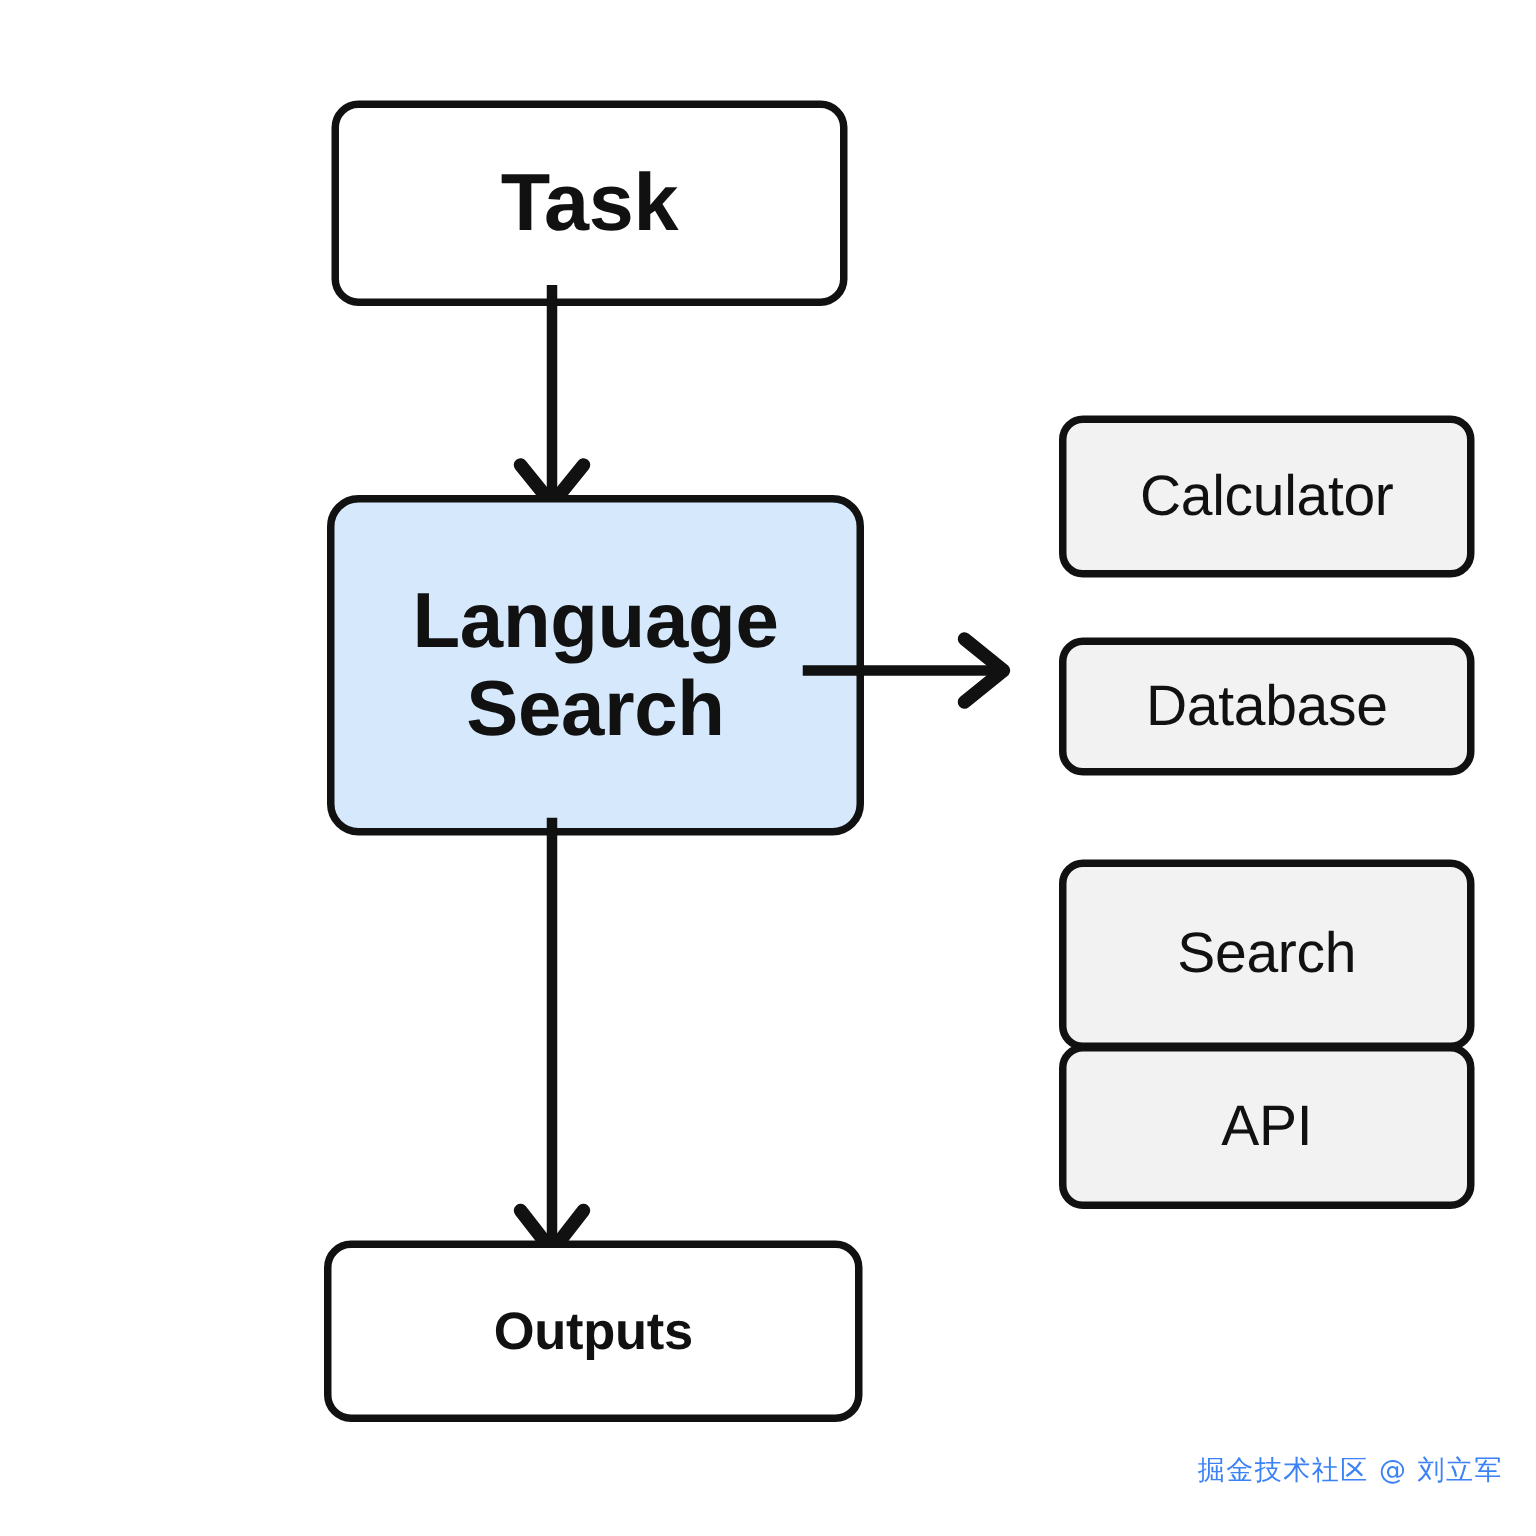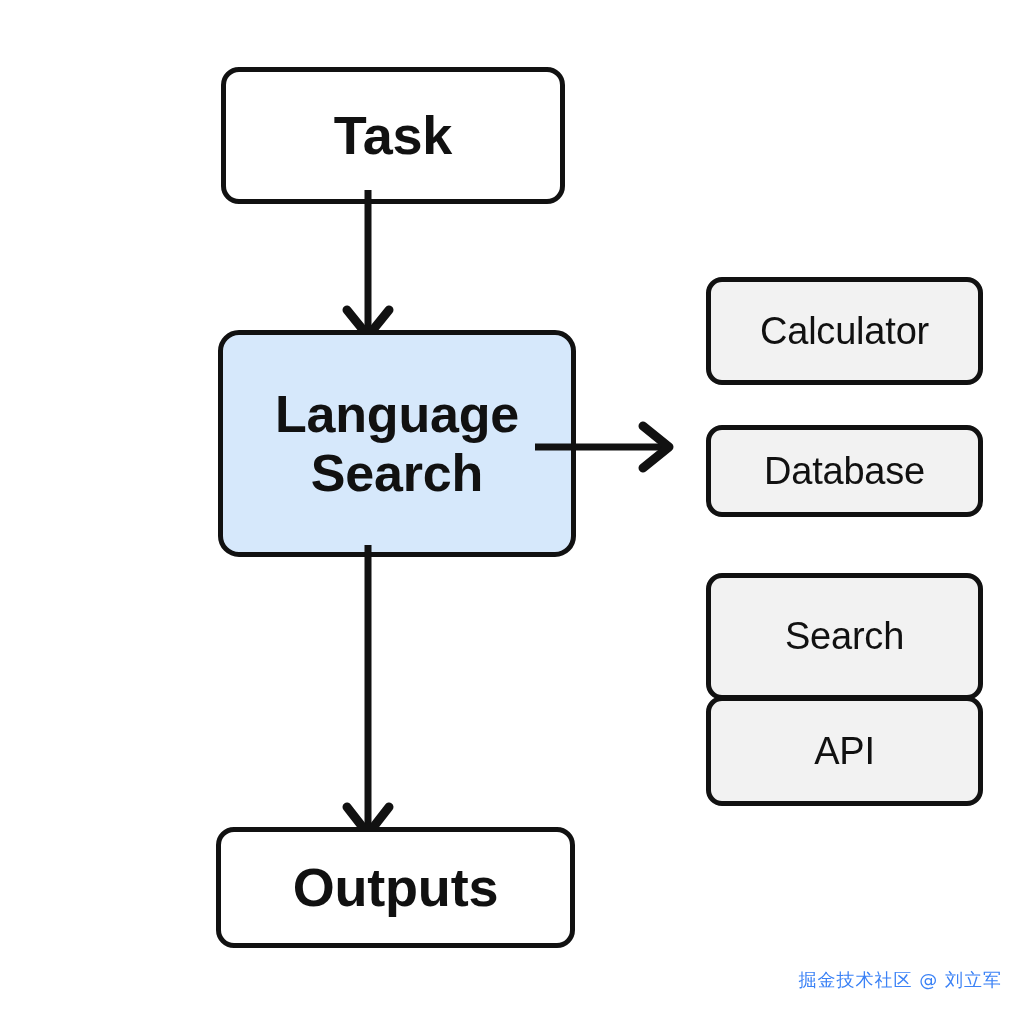--- a/index.html
+++ b/index.html
@@ -52,21 +52,21 @@
     font-size: 52px;
     font-weight: 600;
     border-radius: 21px;
   }
   #node-outputs {
     left: 188px;
     top: 827px;
     width: 359px;
     height: 121px;
     background: #ffffff;
-    font-size: 54px;
+    font-size: 35px;
     font-weight: 700;
   }
   
   .tool {
     left: 678px;
     width: 277px;
     background: #f2f2f2;
     font-size: 38px;
     font-weight: 400;
     border-radius: 16px;

